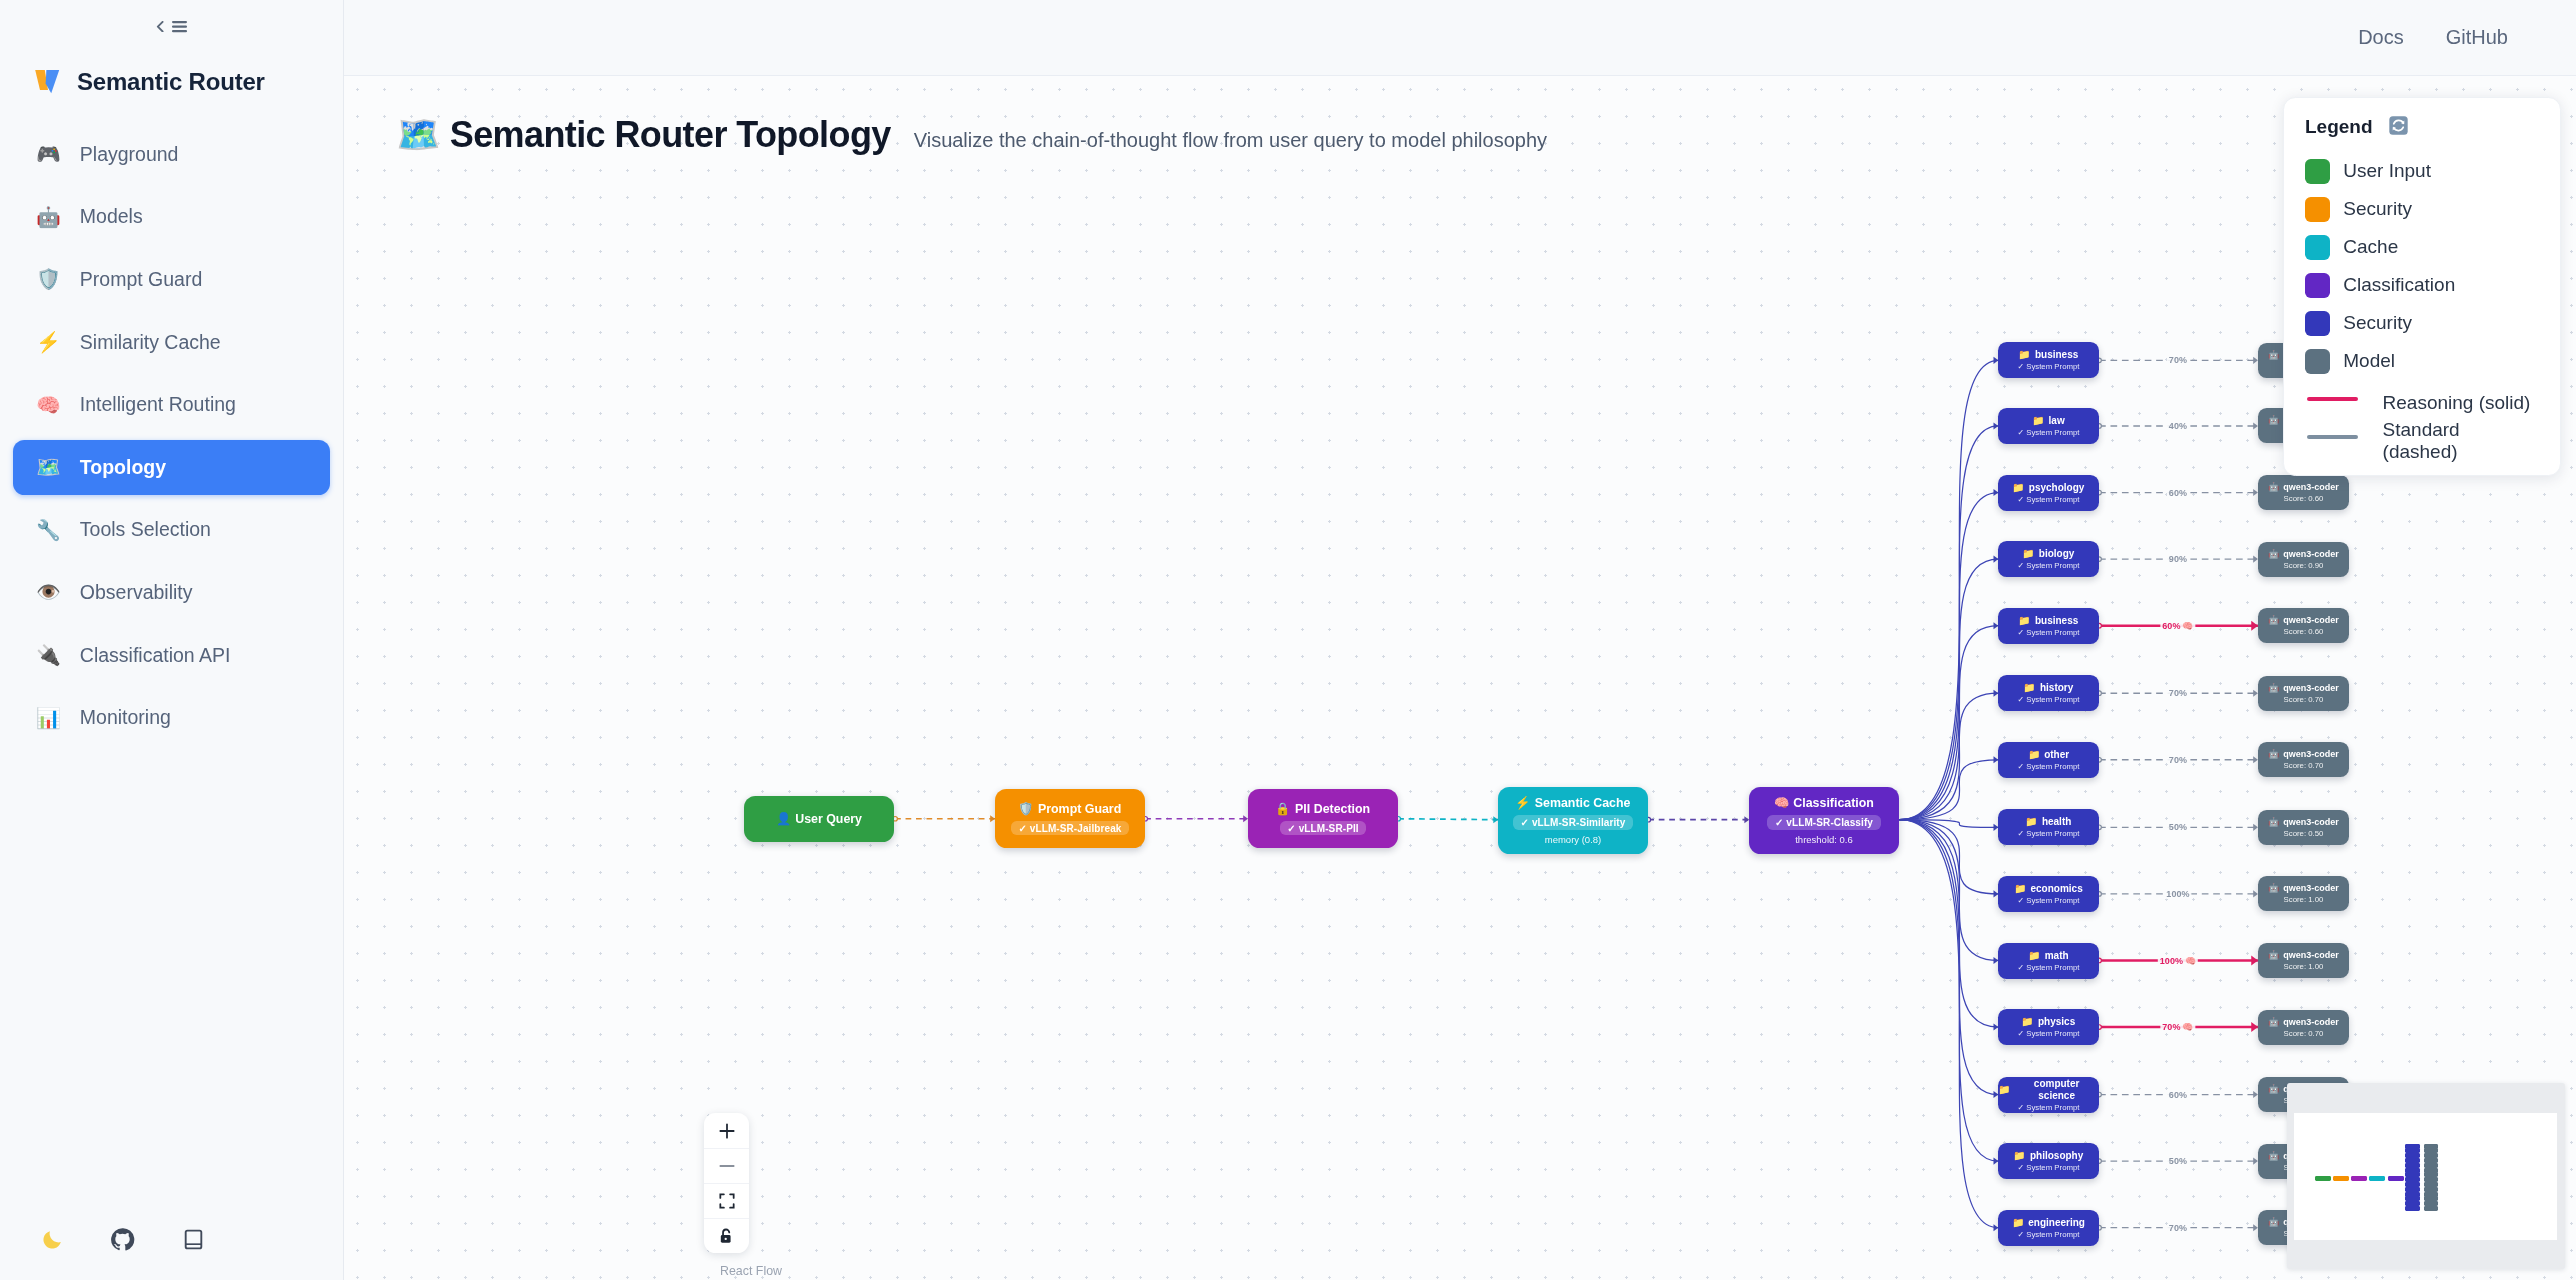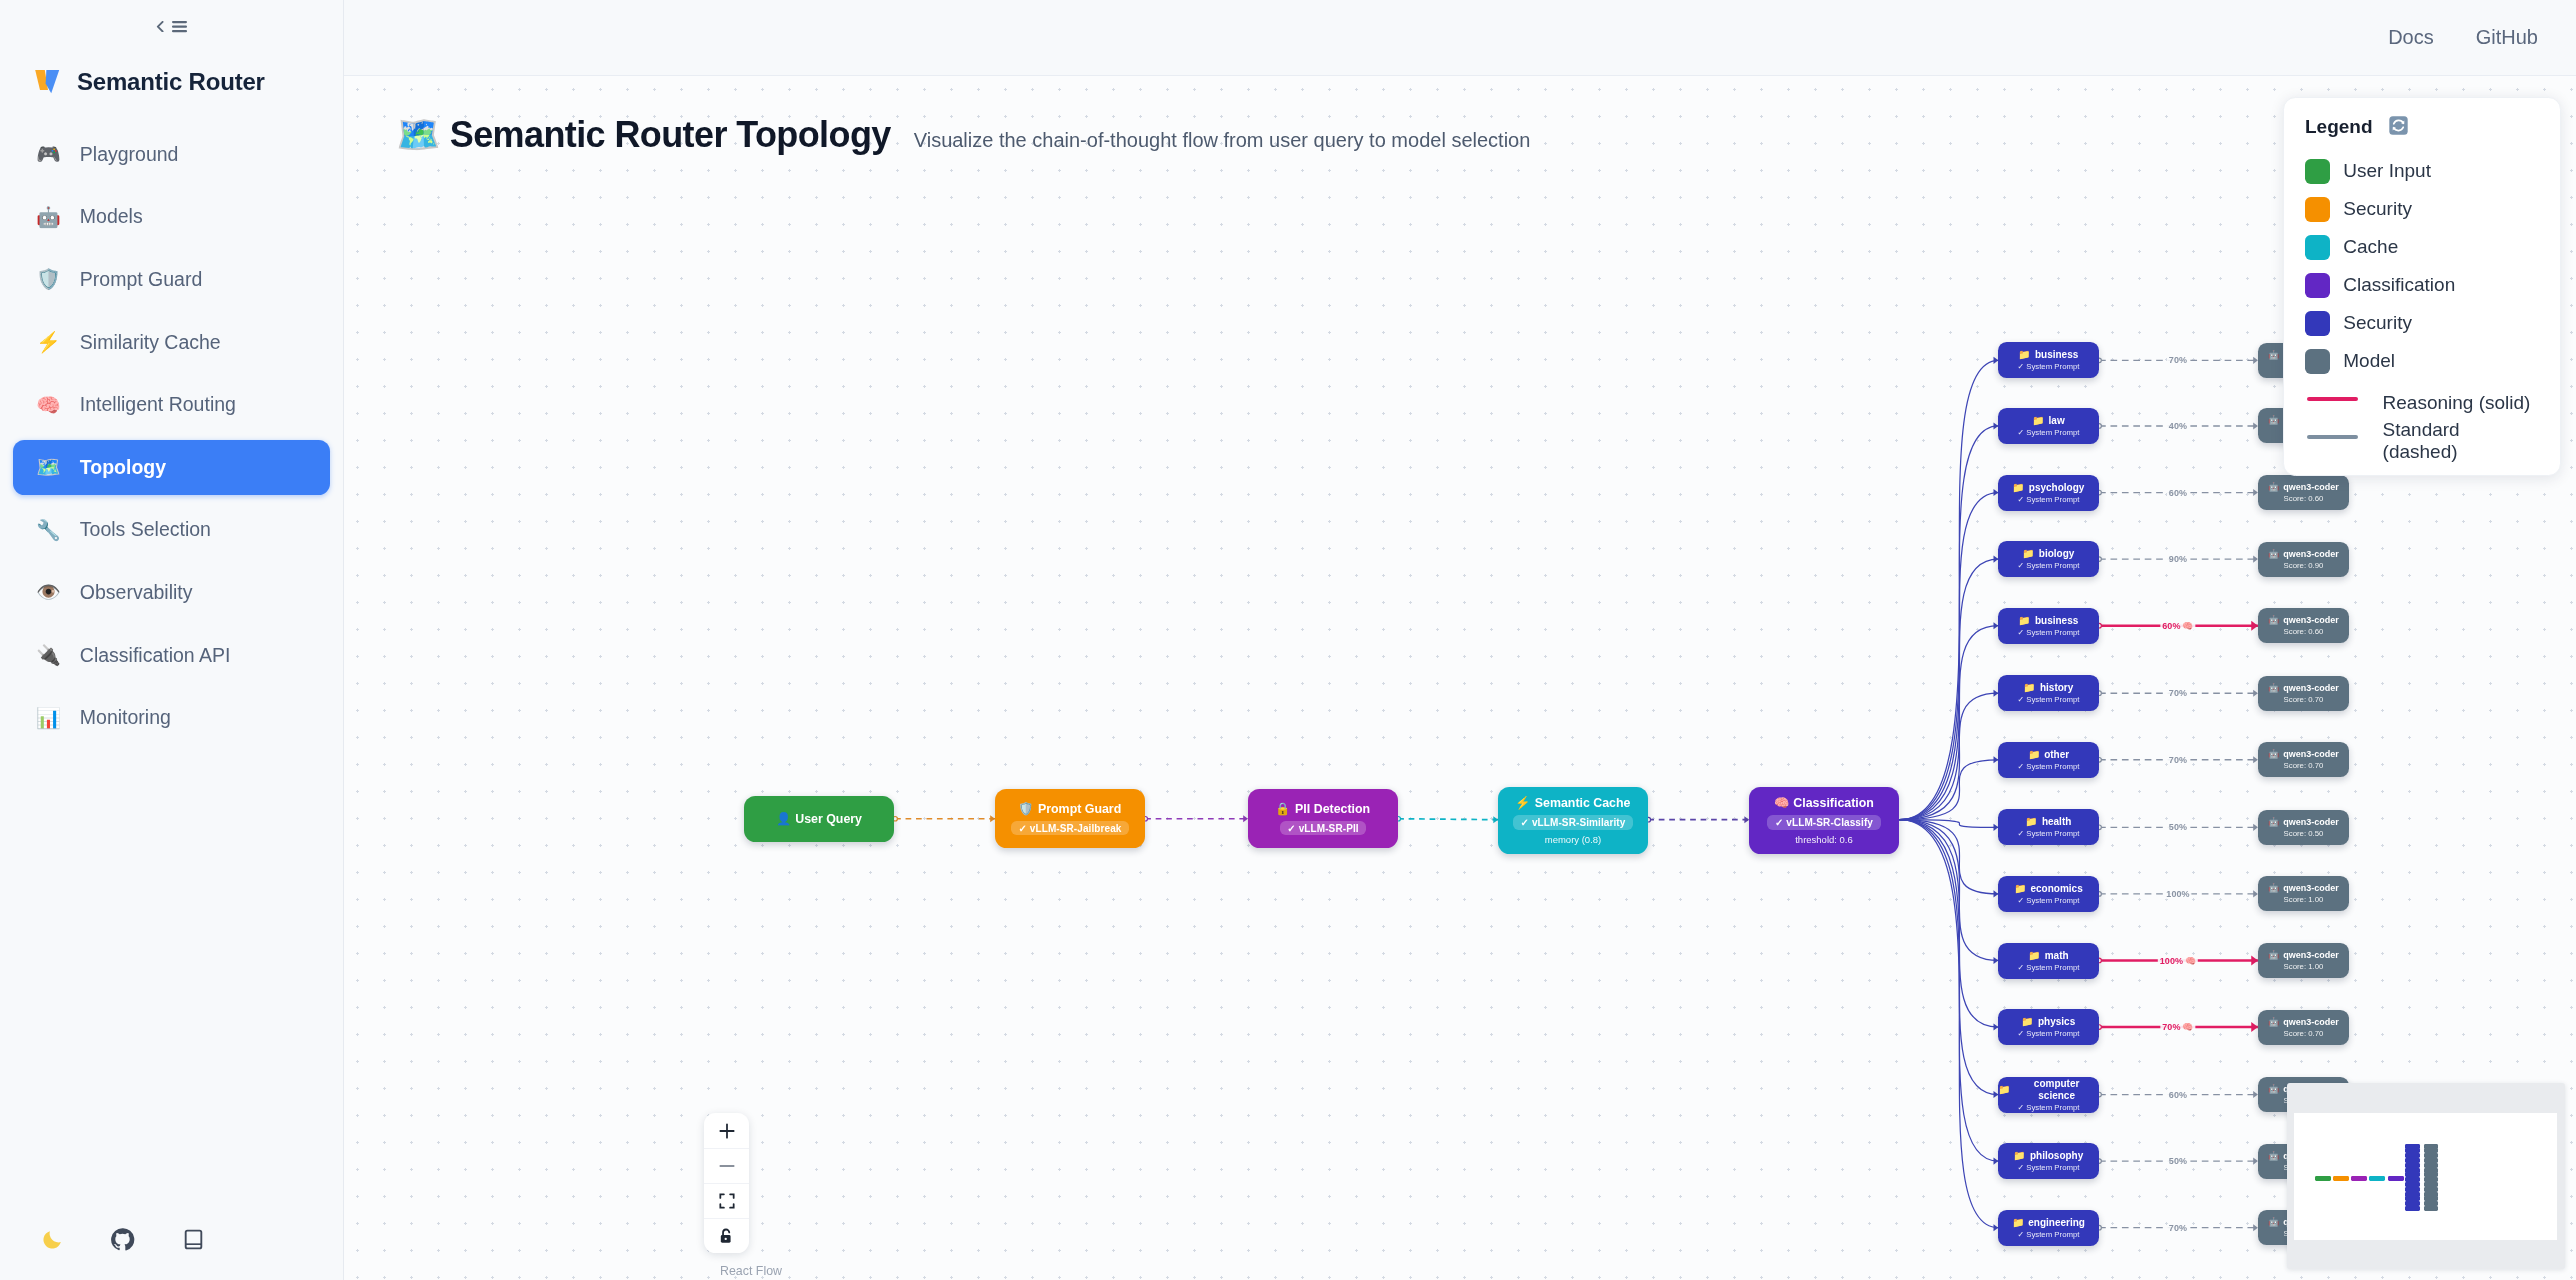--- a/index.html
+++ b/index.html
@@ -44,21 +44,21 @@
     height: 82px; display:flex; align-items:center; gap:42px;
     padding-left: 38px;
   }
   .foot-ico { cursor:pointer; display:flex; align-items:center; justify-content:center; width:28.5px; height:28.5px; }
 
   
   .main { flex:1; display:flex; flex-direction:column; position:relative; min-width:0; }
   .topbar {
     height:76px; background:#f7f9fb; border-bottom:1px solid #e9edf3;
     display:flex; align-items:center; justify-content:flex-end;
-    padding-right:38px; gap:42px;
+    padding-right:68px; gap:42px;
   }
   .topbar a { color:#5a677d; font-size:20px; text-decoration:none; cursor:pointer; }
 
   .pagehead { padding: 38px 0 17px 52px; display:flex; align-items:baseline; gap:23px; }
   .pagehead h1 { font-size:36px; font-weight:700; color:#101828; letter-spacing:-0.6px; display:flex; align-items:center; gap:9.5px;}
   .pagehead .sub { font-size:20px; color:#4d5a6e; }
 
   
   .canvas {
     position:absolute; left:0; right:0; top:76px; bottom:0;
@@ -240,21 +240,21 @@
       <a>GitHub</a>
     </header>
 
     <div class="canvas">
 
       <div class="pagehead">
         <h1>
           <span>🗺️</span>
           <span>Semantic Router Topology</span>
         </h1>
-        <div class="sub">Visualize the chain-of-thought flow from user query to model selection</div>
+        <div class="sub">Visualize the chain-of-thought flow from user query to model philosophy</div>
       </div>
 
       <div class="flowlayer">
         <svg class="flowsvg" id="edges" viewBox="0 0 2346 1266" width="2232" height="1204">
             <path d="M579,781 L684,781" stroke="#e08b2a" fill="none" stroke-width="1.8" stroke-dasharray="6 5"></path>
             <circle cx="579" cy="781" r="2.4" fill="#fff" stroke="#e08b2a" stroke-width="1.2"></circle>
             <path d="M679,777.25 L684,781 L679,784.75 Z" fill="#e08b2a"></path>
             <path d="M842,781 L950,781" stroke="#8e3bb8" fill="none" stroke-width="1.8" stroke-dasharray="6 5"></path>
             <circle cx="842" cy="781" r="2.4" fill="#fff" stroke="#8e3bb8" stroke-width="1.2"></circle>
             <path d="M945,777.25 L950,781 L945,784.75 Z" fill="#8e3bb8"></path>

